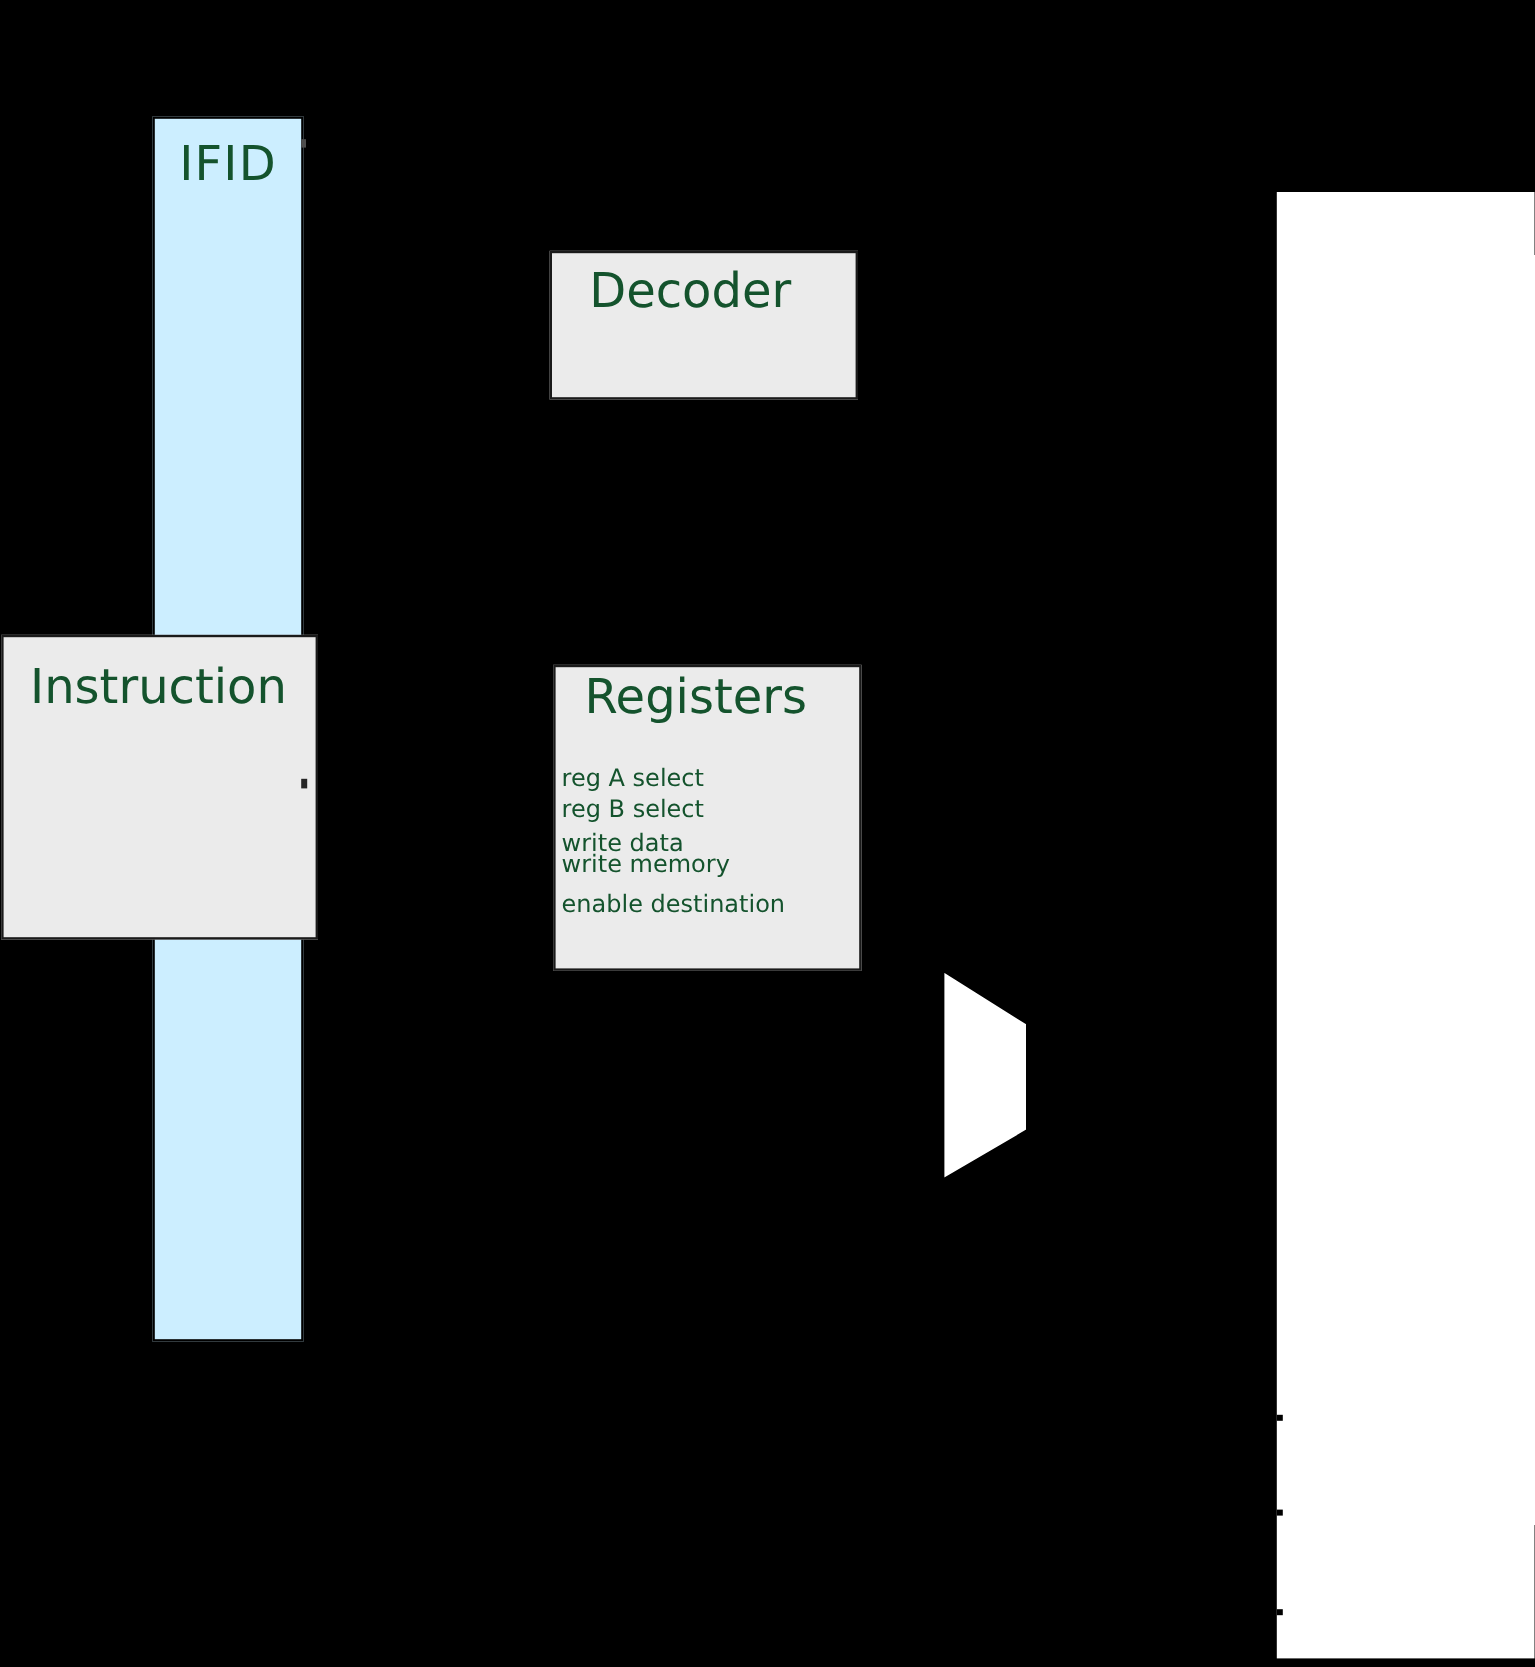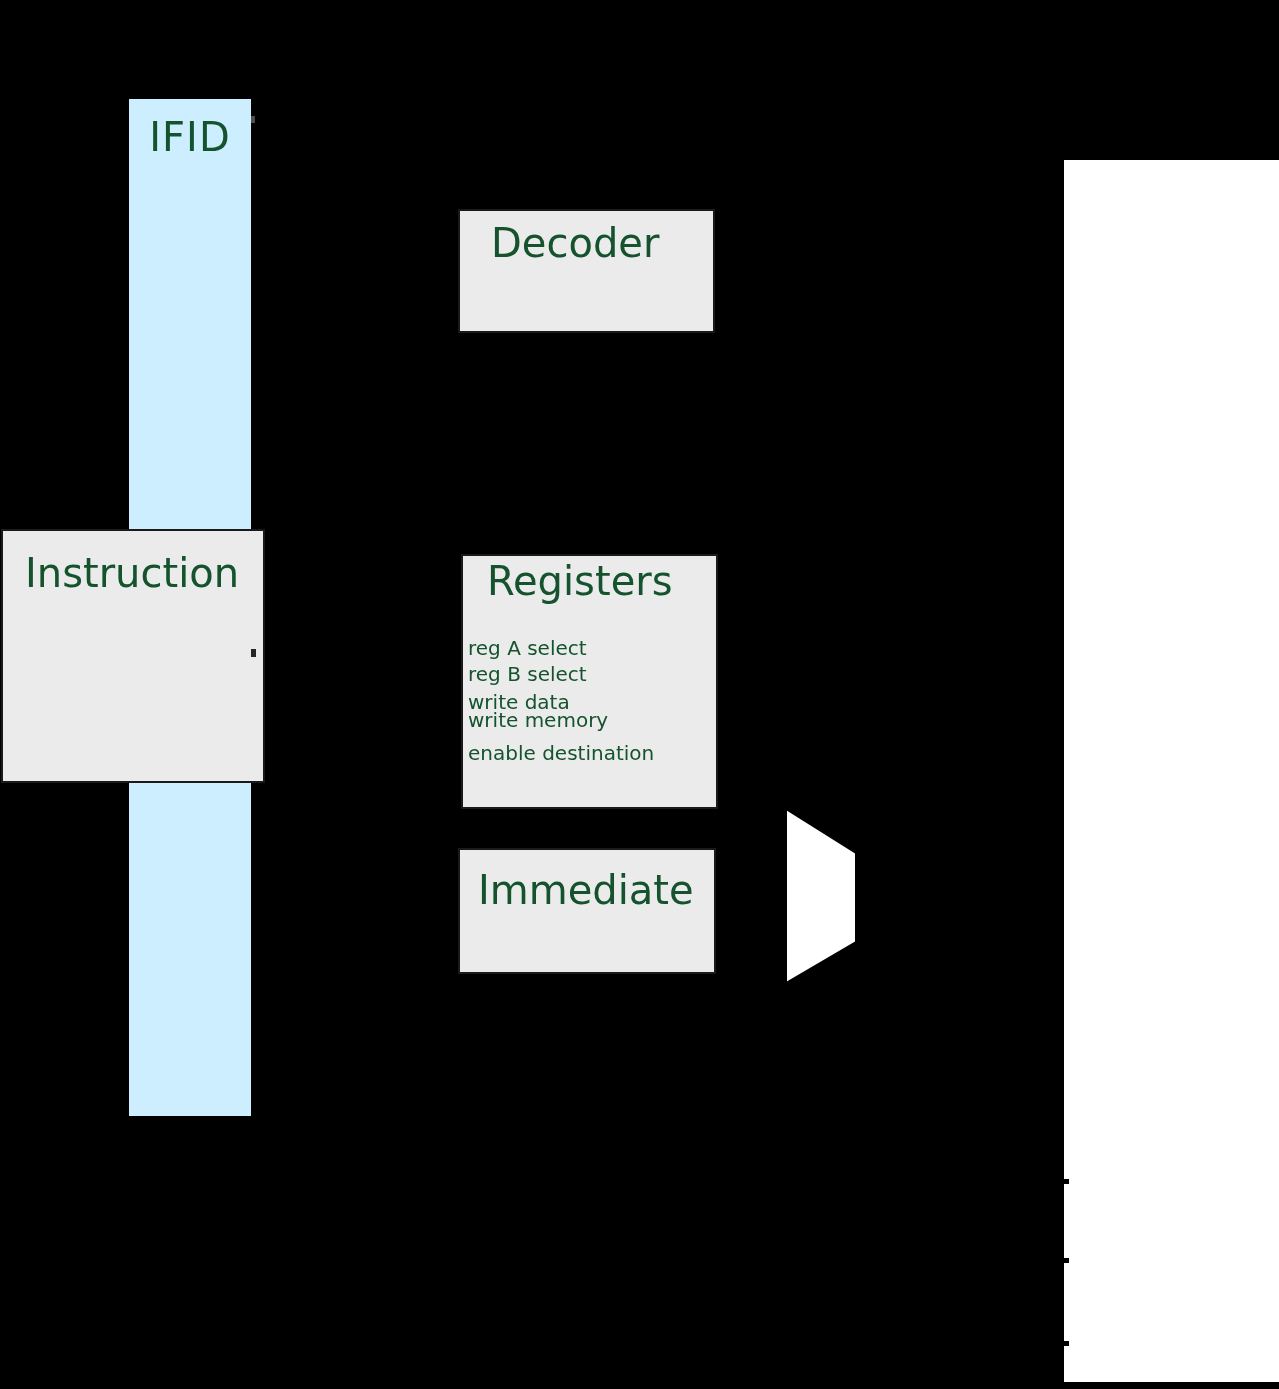--- a/index.html
+++ b/index.html
@@ -120,23 +120,20 @@
 
   <div class="block" id="registers">
     <span class="block-title">Registers</span>
     <span class="port" id="port-rega">reg A select</span>
     <span class="port" id="port-regb">reg B select</span>
     <span class="port" id="port-wdata">write data</span>
     <span class="port" id="port-wen">write memory</span>
     <span class="port" id="port-wdest">enable destination</span>
   </div>
 
-  <div class="block" id="immediate">
-    <span>Immediate</span>
-  </div>
 
   <svg class="mux-svg" viewBox="0 0 80 184">
     <polygon points="4,4 74,48 74,137 4,178" fill="#ffffff" stroke="#000000" stroke-width="2"></polygon>
   </svg>
 
   <div class="stub" id="stub-ifid"></div>
   <div class="stub" id="stub-im"></div>
   <div class="stub" id="stub-panel-1"></div>
   <div class="stub" id="stub-panel-2"></div>
   <div class="stub" id="stub-panel-3"></div>

